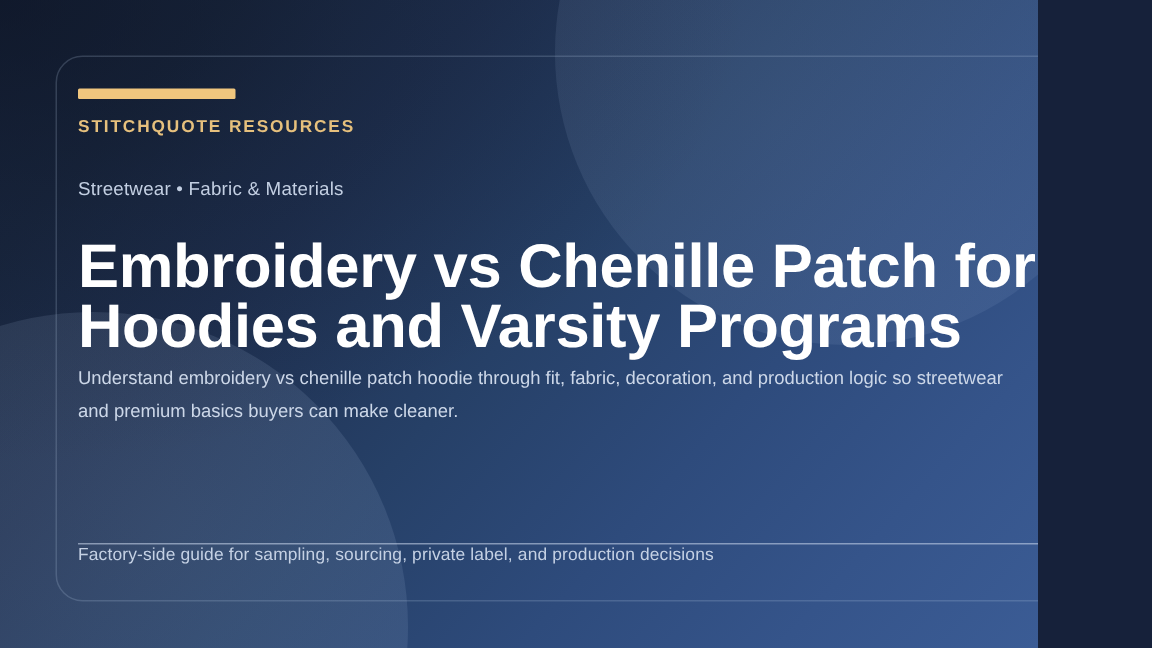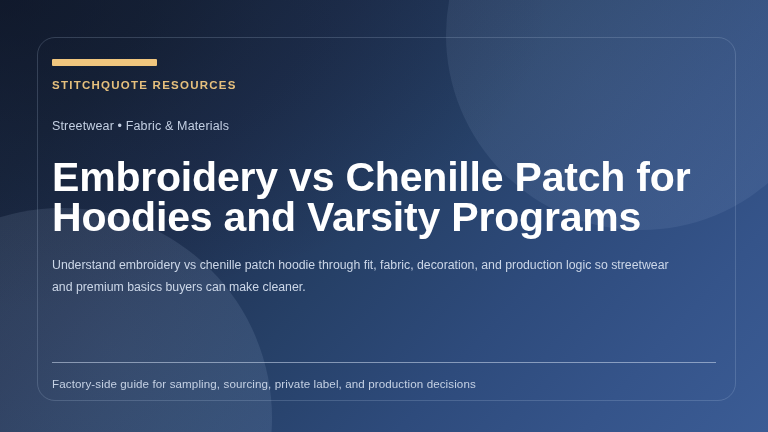--- a/index.html
+++ b/index.html
@@ -7,21 +7,21 @@
     width:768px; height:432px;
     overflow:hidden;
   }
   body {
     font-family:"Liberation Sans", sans-serif;
     background:#16213a;
   }
 
   .stage {
     position:relative;
-    width:768px; height:432px;
+    width:692px; height:432px;
     overflow:hidden;
     background:
       linear-gradient(135deg,
         #1a2740 0%,
         #1b2a46 16%,
         #21334f 34%,
         #28415f 52%,
         #2f4c74 70%,
         #365campos 80%,
         #3a5a92 100%);
@@ -117,39 +117,38 @@
     margin-top:24px;
     font-size:41px;
     font-weight:bold;
     line-height:40px;
     color:#ffffff;
     letter-spacing:-0.2px;
     max-width:665px;
   }
 
   .lede {
-    margin-top:17px;
+    margin-top:4px;
     font-size:12.3px;
     line-height:22px;
     color:#ccd7e8;
     max-width:625px;
   }
 
   
   .footer {
     position:absolute;
     left:52px; top:362px;
     width:664px;
   }
   .divider {
     width:664px; height:1px;
     background:rgba(208,221,240,0.55);
   }
   .footnote {
-    margin-top:14px;
     font-size:11.6px;
     color:#c5d1e4;
     letter-spacing:0.1px;
     white-space:nowrap;
   }
 </style>
 </head>
 <body>
 
 <div class="stage">

